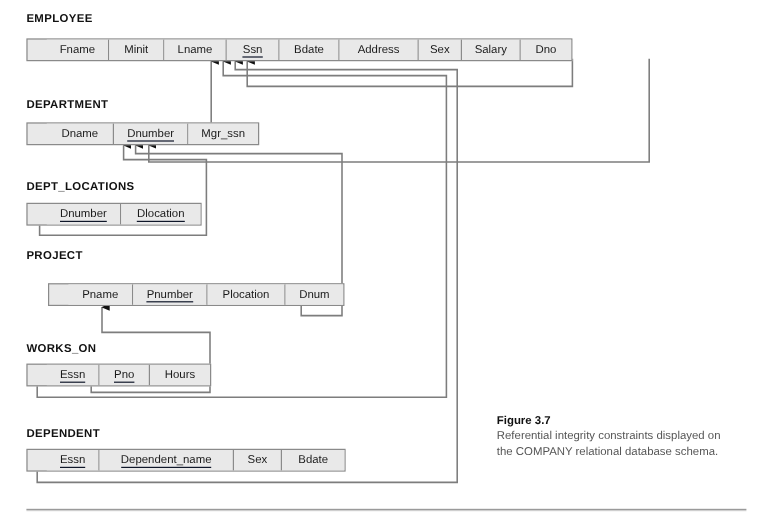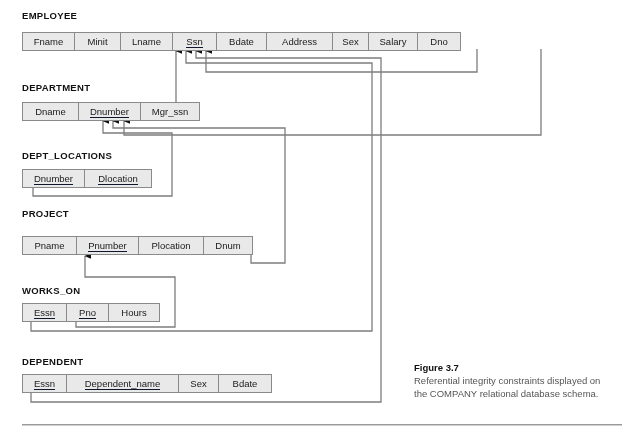--- a/index.html
+++ b/index.html
@@ -5,30 +5,30 @@
   html,body{margin:0;padding:0;background:#ffffff;}
   body{width:644px;height:442px;position:relative;overflow:hidden;
        font-family:"Liberation Sans", sans-serif;color:#1a1a1a;}
   #canvas{position:absolute;left:0;top:0;width:644px;height:344px;}
   #svg-links{position:absolute;left:0;top:0;width:644px;height:442px;pointer-events:none;}
 
   .rel{position:absolute;}
   .rel-name{position:absolute;font-size:9.5px;font-weight:bold;letter-spacing:.3px;
             color:#111;white-space:nowrap;}
   .rel-row{position:absolute;display:flex;align-items:flex-end;
-           border:1px solid #8a8a8a;background:#e9e9e9;box-sizing:border-box;}
+           border:1px solid #8a8a8a;background:#e9e9e9;box-sizing:border-box;padding-left:16px;}
   .attr{display:flex;align-items:center;justify-content:center;
         border-right:1px solid #8a8a8a;background:#e9e9e9;
         font-size:9.5px;color:#1a1a1a;box-sizing:border-box;height:17px;}
   .attr:last-child{border-right:none;}
   .attr span.lbl{display:inline-block;line-height:11px;white-space:nowrap;}
   .attr.pk span.lbl{border-bottom:1px solid #0f172a;}
 
   .caption{position:absolute;width:190px;}
-  .cap-title{font-size:9.5px;font-weight:bold;color:#111;margin:17px 0 2px 0;}
+  .cap-title{font-size:9.5px;font-weight:bold;color:#111;margin:0 0 2px 0;}
   .cap-body{font-size:9.5px;line-height:12.5px;color:#555;}
 
   .hrule{position:absolute;left:22px;width:600px;height:0;
          border-top:1px solid #9a9a9a;border-bottom:1px solid #cfcfcf;}
 </style>
 </head>
 <body>
 
 <div id="canvas">
 
@@ -113,21 +113,21 @@
           <span class="lbl">Dnumber</span>
         </div>
       <div class="attr pk" style="width:66px">
           <span class="lbl">Dlocation</span>
         </div>
     </div>
   </div>
 
   <div class="rel">
     <div class="rel-name" style="left:22px;top:208px;">PROJECT</div>
-    <div class="rel-row" style="left:22px;top:236px;height:19px;">
+    <div class="rel-row" style="left:40px;top:236px;height:19px;">
       <div class="attr" style="width:54px">
           <span class="lbl">Pname</span>
         </div>
       <div class="attr pk" style="width:62px">
           <span class="lbl">Pnumber</span>
         </div>
       <div class="attr" style="width:65px">
           <span class="lbl">Plocation</span>
         </div>
       <div class="attr" style="width:48px">

